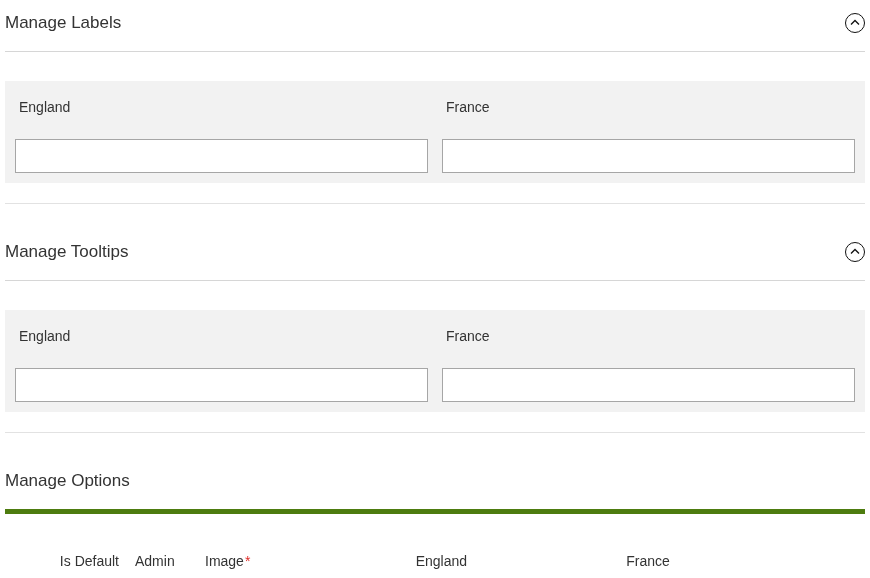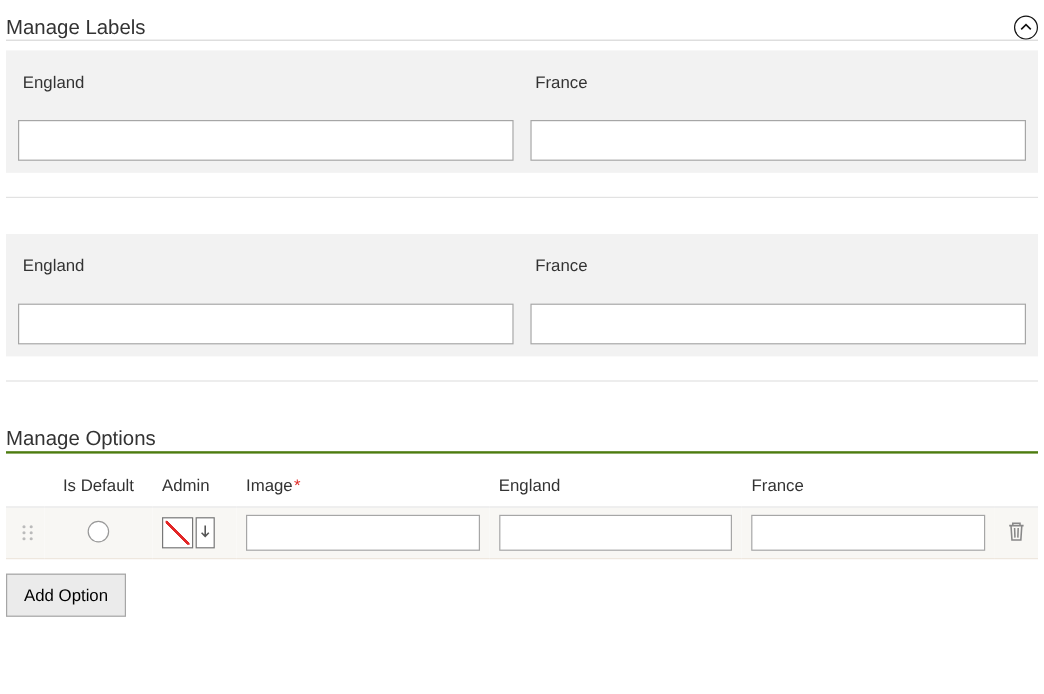--- a/index.html
+++ b/index.html
@@ -4,23 +4,23 @@
   <style>
     * { margin: 0; padding: 0; box-sizing: border-box; }
     body { font-family: Arial, sans-serif; font-size: 14px; width: 870px; color: #333; padding: 5px; }
 
     .section { padding: 0; margin-bottom: 10px; }
 
     .section-header {
       display: flex;
       justify-content: space-between;
       align-items: center;
-      padding: 8px 0 0 0;
+      padding: 8px 0 18px 0;
       border-bottom: 1px solid #d6d6d6;
-      margin-bottom: 8px;
+      margin-bottom: 29px;
       gap: 44px;
     }
     .section-title { font-size: 17px; color: #333; font-weight: 400; }
     .collapse-circle {
       width: 20px; height: 20px;
       border: 1px solid #111;
       border-radius: 50%;
       display: flex;
       align-items: center;
       justify-content: center;
@@ -159,20 +159,28 @@
       </div>
       <div class="store-cell">
         <input class="store-input" type="text" value="" style="">
       </div>
     </div>
   </div>
   <div class="section-spacer"></div>
 </div>
 
 <div class="section">
+  <div class="section-header">
+    <span class="section-title">Manage Tooltips</span>
+    <span class="collapse-circle">
+      <svg viewBox="0 0 10 10">
+          <path d="M1 6.5 L5 2.5 L9 6.5" fill="none" stroke="#111" stroke-width="1.3"></path>
+        </svg>
+    </span>
+  </div>
   <div class="store-panel">
     <div class="store-row">
       <div class="store-cell">
         <span class="store-label">England</span>
       </div>
       <div class="store-cell">
         <span class="store-label">France</span>
       </div>
     </div>
     <div class="store-row" style="padding-top:0;">
@@ -181,29 +189,29 @@
       </div>
       <div class="store-cell">
         <input class="store-input" type="text" value="" style="">
       </div>
     </div>
   </div>
   <div class="section-spacer"></div>
 </div>
 
 <div class="section">
-  <div class="section-header" style="border-bottom:2px solid #4d7c0f;">
+  <div class="section-header" style="border-bottom:5px solid #4d7c0f;">
     <span class="section-title">Manage Options</span>
   </div>
 
   <table class="options-table">
     <thead>
       <tr>
         <th class="col-drag"></th>
-        <th class="col-default" style="text-align:center;">Is Default</th>
+        <th class="col-default" style="text-align:right;">Is Default</th>
         <th class="col-image">Admin</th>
         <th class="col-store"><span>Image</span><span class="required-mark">*</span></th>
         <th class="col-store">England</th>
         <th class="col-store">France</th>
         <th class="col-delete"></th>
       </tr>
     </thead>
     <tbody>
       <tr>
         <td class="col-drag">

